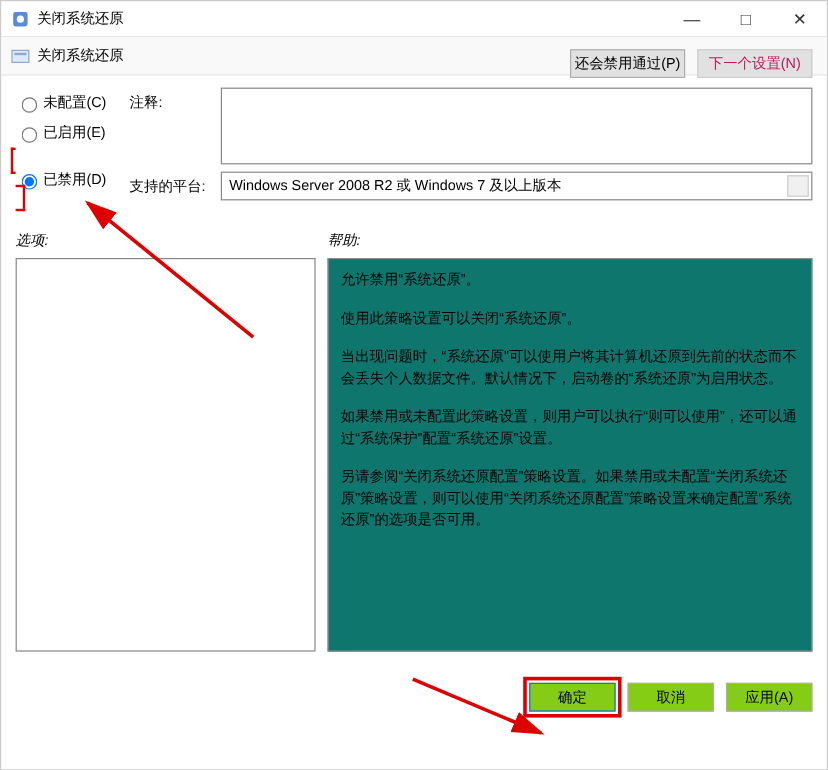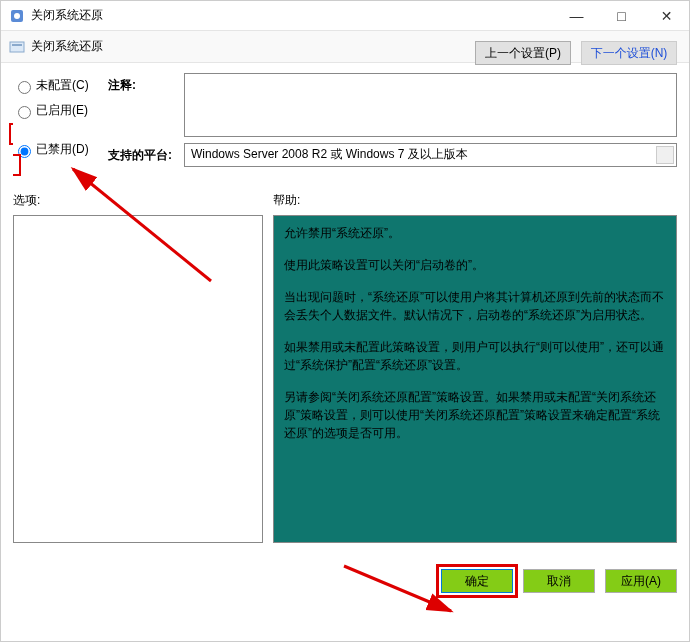--- a/index.html
+++ b/index.html
@@ -51,60 +51,60 @@
     padding: 10px 12px 0 0;
     margin-top: -32px;
   }
   .nav-btn {
     width: 96px; height: 24px;
     border: 1px solid #adadad;
     background: #e1e1e1;
     font-size: 12px;
     display: flex; align-items: center; justify-content: center;
   }
-  .nav-btn.disabled { color: #1d4ed8; border-color: #ccc; }
+  .nav-btn.disabled { color: #be185d; border-color: #ccc; }
   .body-area { padding: 8px 12px 16px 12px; }
   .config-row { display: flex; gap: 10px; }
   .radio-col { width: 85px; padding-top: 4px; }
   .radio-col label {
     display: flex; align-items: center;
     margin-bottom: 8px;
     font-size: 12px;
     white-space: nowrap;
   }
   .radio-col input[type="radio"] { margin-right: 5px; }
   .radio-highlight {
     border: 2px solid #d00;
     padding: 2px 6px 2px 2px;
     margin-left: -4px;
   }
   .notes-col { flex: 1; display: flex; flex-direction: column; gap: 6px; }
   .field-line { display: flex; align-items: flex-start; gap: 6px; }
-  .field-lbl { width: 70px; padding-top: 4px; font-weight: bold; }
+  .field-lbl { width: 70px; padding-top: 4px; }
   .comment-box {
     flex: 1; height: 64px;
     border: 1px solid #888;
     background: #fff;
     padding: 4px;
     overflow-y: scroll;
   }
   .platform-box {
     flex: 1; height: 24px;
     border: 1px solid #888;
     background: #fff;
     padding: 2px 6px;
     display: flex; align-items: flex-start;
     position: relative;
   }
   .platform-box::after {
     content: ""; position: absolute; right: 2px; top: 2px; bottom: 2px;
     width: 16px; background: #f0f0f0; border: 1px solid #ccc;
   }
   .labels-row {
-    display: flex; margin-top: 20px; gap: 10px;
+    display: flex; margin-top: 20px; gap: 10px; font-style: italic;
   }
   .labels-row .left-lbl { width: 250px; }
   .panes-row {
     display: flex; gap: 10px; margin-top: 6px;
   }
   .options-pane {
     width: 250px; height: 328px;
     border: 1px solid #888;
     background: #fff;
     overflow-y: auto;
@@ -160,21 +160,21 @@
   <span class="sub-icon">
     <svg width="16" height="16">
         <rect x="1" y="3" width="14" height="10" fill="#dce9f7" stroke="#8aa9cc"></rect>
         <rect x="3" y="5" width="10" height="2" fill="#8aa9cc"></rect>
       </svg>
   </span>
   <span>关闭系统还原</span>
 </div>
 
 <div class="nav-row">
-  <div class="nav-btn">上一个设置(P)</div>
+  <div class="nav-btn">还会禁用通过(P)</div>
   <div class="nav-btn disabled">下一个设置(N)</div>
 </div>
 
 <div class="body-area">
   <div class="config-row">
 
     <div class="radio-col">
       <label>
         <input type="radio" name="state" style="">
         <span>未配置(C)</span>
@@ -207,21 +207,21 @@
 
   <div class="labels-row">
     <div class="left-lbl">选项:</div>
     <div>帮助:</div>
   </div>
 
   <div class="panes-row">
     <div class="options-pane"></div>
     <div class="help-pane">
       <p>允许禁用“系统还原”。</p>
-      <p>使用此策略设置可以关闭“启动卷的”。</p>
+      <p>使用此策略设置可以关闭“系统还原”。</p>
       <p>当出现问题时，“系统还原”可以使用户将其计算机还原到先前的状态而不会丢失个人数据文件。默认情况下，启动卷的“系统还原”为启用状态。</p>
       <p>如果禁用或未配置此策略设置，则用户可以执行“则可以使用”，还可以通过“系统保护”配置“系统还原”设置。</p>
       <p>另请参阅“关闭系统还原配置”策略设置。如果禁用或未配置“关闭系统还原”策略设置，则可以使用“关闭系统还原配置”策略设置来确定配置“系统还原”的选项是否可用。</p>
     </div>
   </div>
 </div>
 
 <div class="footer">
   <div class="dlg-btn ok-focus ok-highlight">确定</div>
   <div class="dlg-btn">取消</div>

